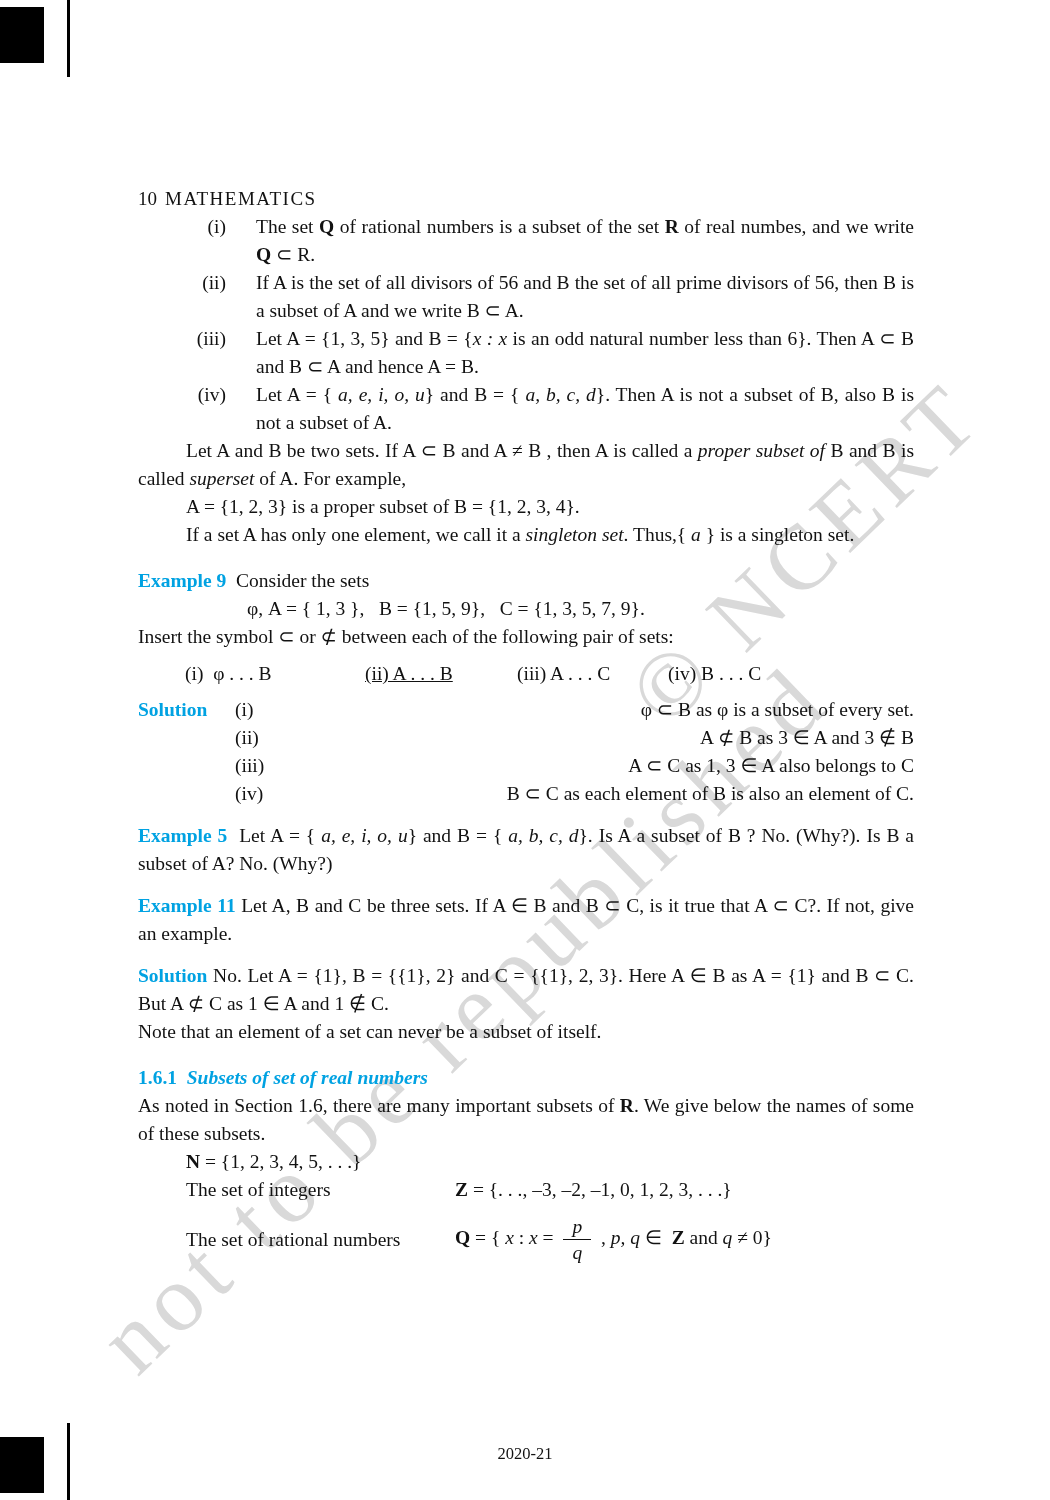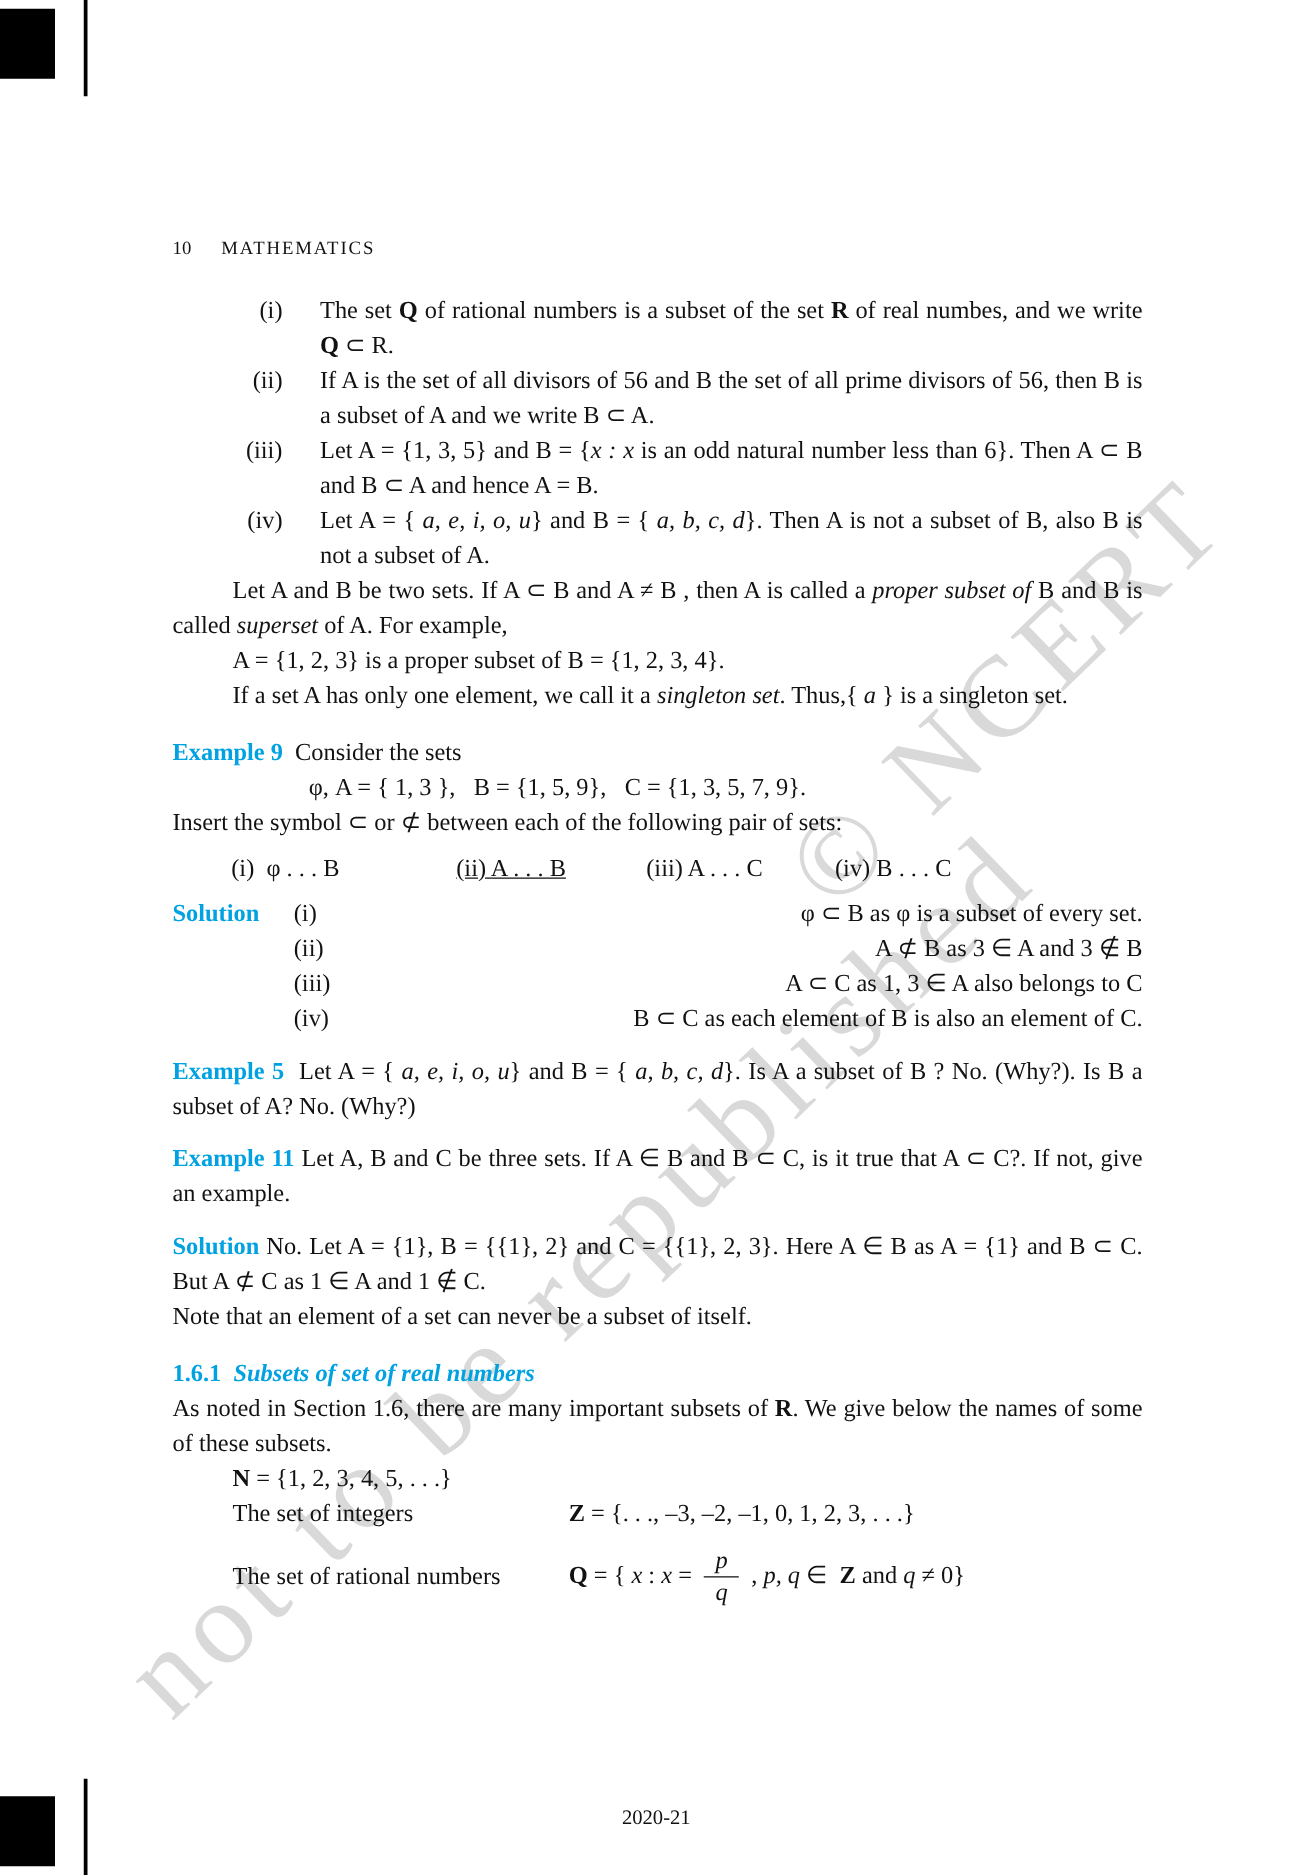--- a/index.html
+++ b/index.html
@@ -21,21 +21,21 @@
     transform:rotate(-44deg); transform-origin:0 50%;
     z-index:0; letter-spacing:8px; font-family:"Liberation Serif", serif;
   }
   .wm1{ left:645px; top:655px; font-size:92px; }
   .wm2{ left:115px; top:1300px; font-size:95px; }
   
   .content{
     position:absolute; left:138px; top:185px; width:776px;
     font-size:19.5px; line-height:28px; z-index:1;
   }
-  .header{ display:flex; gap:24px; font-size:15px; margin-bottom:22px; }
+  .header{ display:flex; gap:8px; font-size:19px; }
   .header .ptitle{ letter-spacing:1.5px; }
   p{ margin:0; text-align:justify; }
   .indent{ text-indent:48px; }
   .mt14{ margin-top:14px; }
   .mt18{ margin-top:18px; }
   .seg-b{ font-weight:bold; }
   .seg-i{ font-style:italic; }
   .seg-ab{ color:var(--accent); font-weight:bold; }
   .seg-abi{ color:var(--accent); font-weight:bold; font-style:italic; }
   

